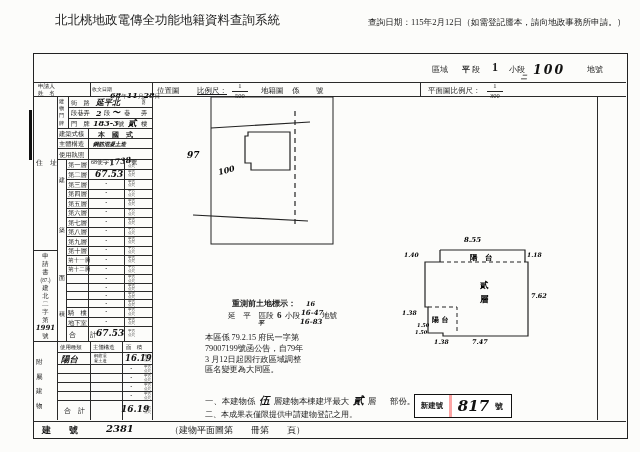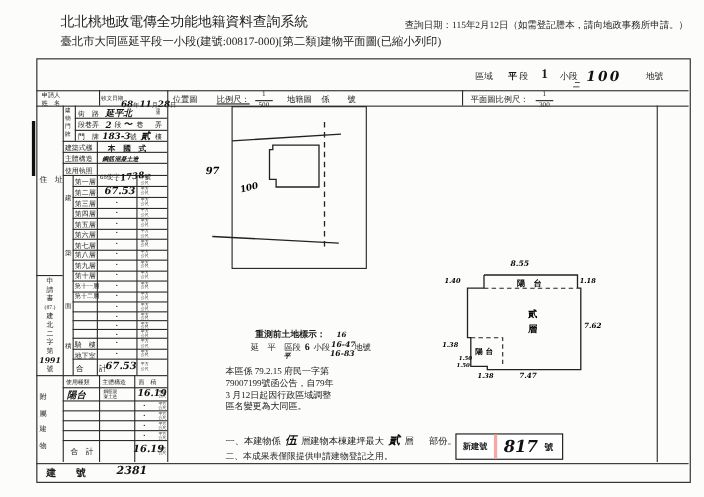--- a/index.html
+++ b/index.html
@@ -18,21 +18,20 @@
   #outer{position:absolute;left:33px;top:53px;width:593px;height:384px;border:1.3px solid #222;}
   svg text{font-family:"DejaVu Serif",serif;}
 </style>
 </head>
 <body>
 
 <div class="page">
 
   <div class="ab" style="left:55px;top:12px;font-size:12.5px;">北北桃地政電傳全功能地籍資料查詢系統</div>
   <div class="ab" style="left:368px;top:17px;font-size:8.6px;">查詢日期：115年2月12日（如需登記謄本，請向地政事務所申請。）</div>
-  <div class="ab" style="left:55px;top:31px;font-size:10.3px;">臺北市大同區延平段一小段(建號:00817-000)[第二類]建物平面圖(已縮小列印)</div>
 
   <div class="ab" style="left:29px;top:110px;width:2.5px;height:50px;background:#111;"></div>
 
   <div id="outer"></div>
 
   <div class="ab" style="left:432px;top:64px;font-size:8px;">區域</div>
   <div class="ab" style="left:462px;top:64px;font-size:8px;font-weight:bold;">平</div>
   <div class="ab" style="left:472px;top:64px;font-size:8px;">段</div>
   <div class="ab" style="left:492px;top:60px;font-size:12px;font-weight:bold;">1</div>
   <div class="ab" style="left:509px;top:64px;font-size:8px;">小段</div>
@@ -376,14 +375,15 @@
 
   <div class="ab" style="left:414px;top:394px;width:96px;height:22px;border:1.5px solid #111;display:flex;align-items:center;background:#fff;">
     <span style="width:34px;text-align:center;font-size:7.5px;font-weight:bold;border-right:3px solid #fca5a5;align-self:stretch;display:flex;align-items:center;justify-content:center;">新建號</span>
     <span class="hand" style="flex:1;text-align:center;font-size:15px;">817</span>
     <span style="width:16px;font-size:8px;font-weight:bold;">號</span>
   </div>
 
   <div class="hl" style="left:33px;top:420.5px;width:593px;"></div>
   <div class="ab" style="left:42px;top:424px;font-size:9px;font-weight:bold;">建　　號</div>
   <div class="ab hand" style="left:106px;top:422.5px;font-size:10px;">2381</div>
+  <div class="ab" style="left:170px;top:424px;font-size:9px;">（建物平面圖第　　冊第　　頁）</div>
 
 </div>
 
 </body></html>

